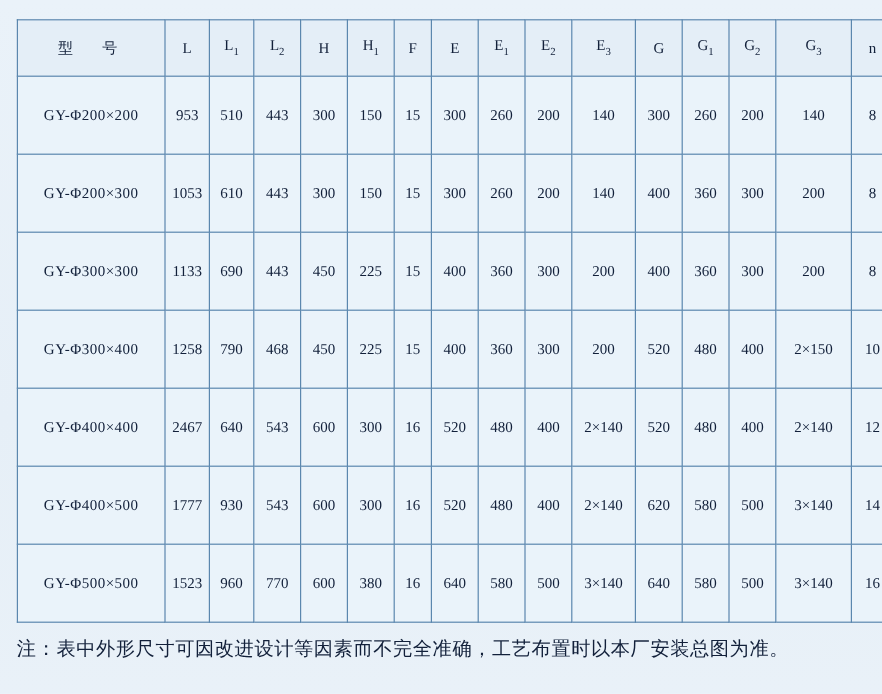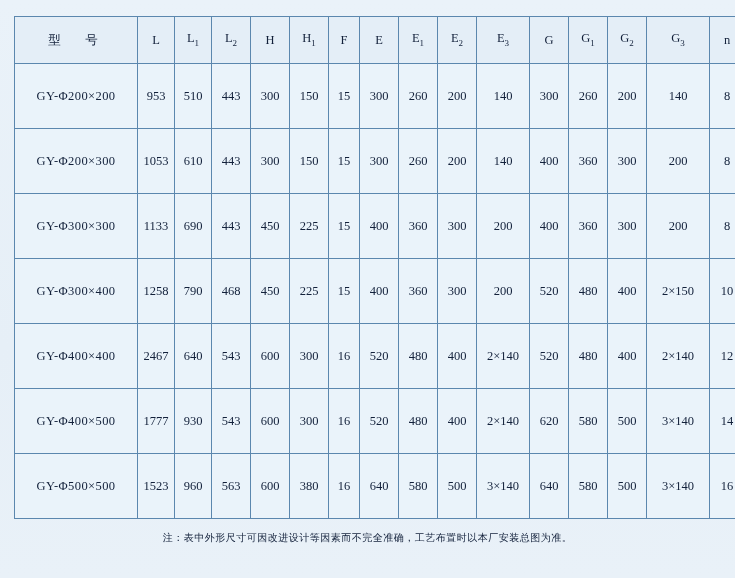--- a/index.html
+++ b/index.html
@@ -53,22 +53,22 @@
   th.model-head {
     letter-spacing: 6px;
     font-size: 13px;
   }
   .sub {
     font-size: 9px;
     vertical-align: sub;
   }
   .note {
     margin-top: 12px;
-    text-align: center;
-    font-size: 10px;
+    text-align: left;
+    font-size: 16px;
     color: #12203a;
     letter-spacing: 0.5px;
   }
 </style>
 </head>
 <body>
 
 <div class="page">
   <table class="spec">
     <thead>
@@ -197,21 +197,21 @@
           <td>620</td>
           <td>580</td>
           <td>500</td>
           <td>3×140</td>
           <td>14</td>
         </tr>
         <tr>
           <td class="model">GY-Φ500×500</td>
           <td>1523</td>
           <td>960</td>
-          <td>563</td>
+          <td>770</td>
           <td>600</td>
           <td>380</td>
           <td>16</td>
           <td>640</td>
           <td>580</td>
           <td>500</td>
           <td>3×140</td>
           <td>640</td>
           <td>580</td>
           <td>500</td>

